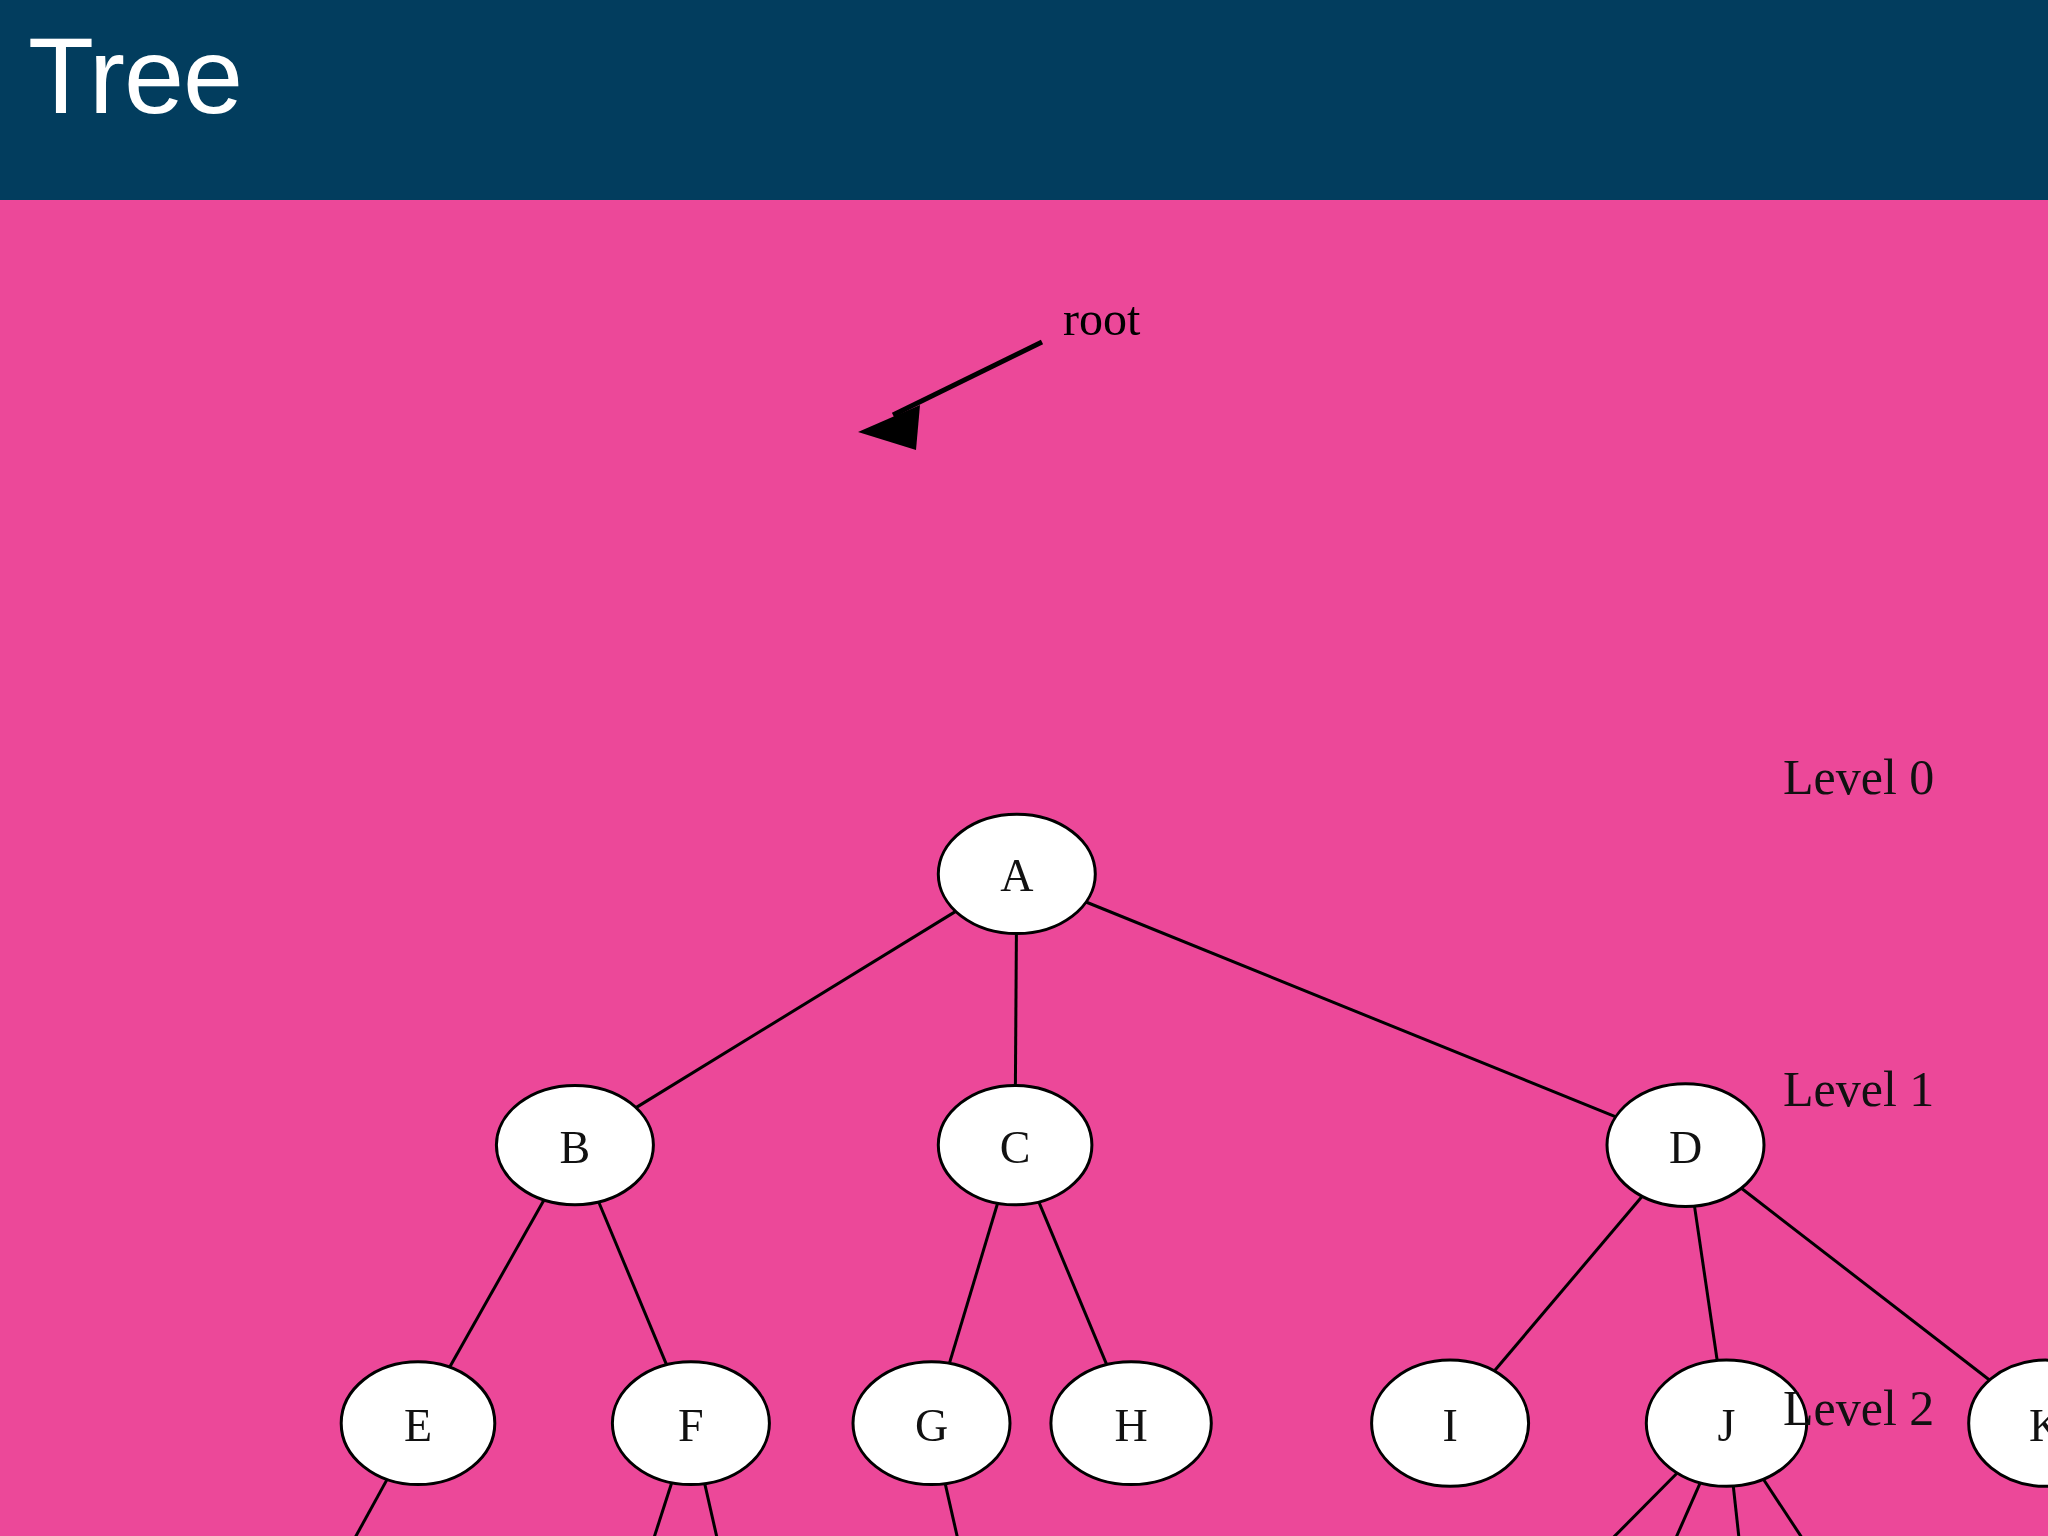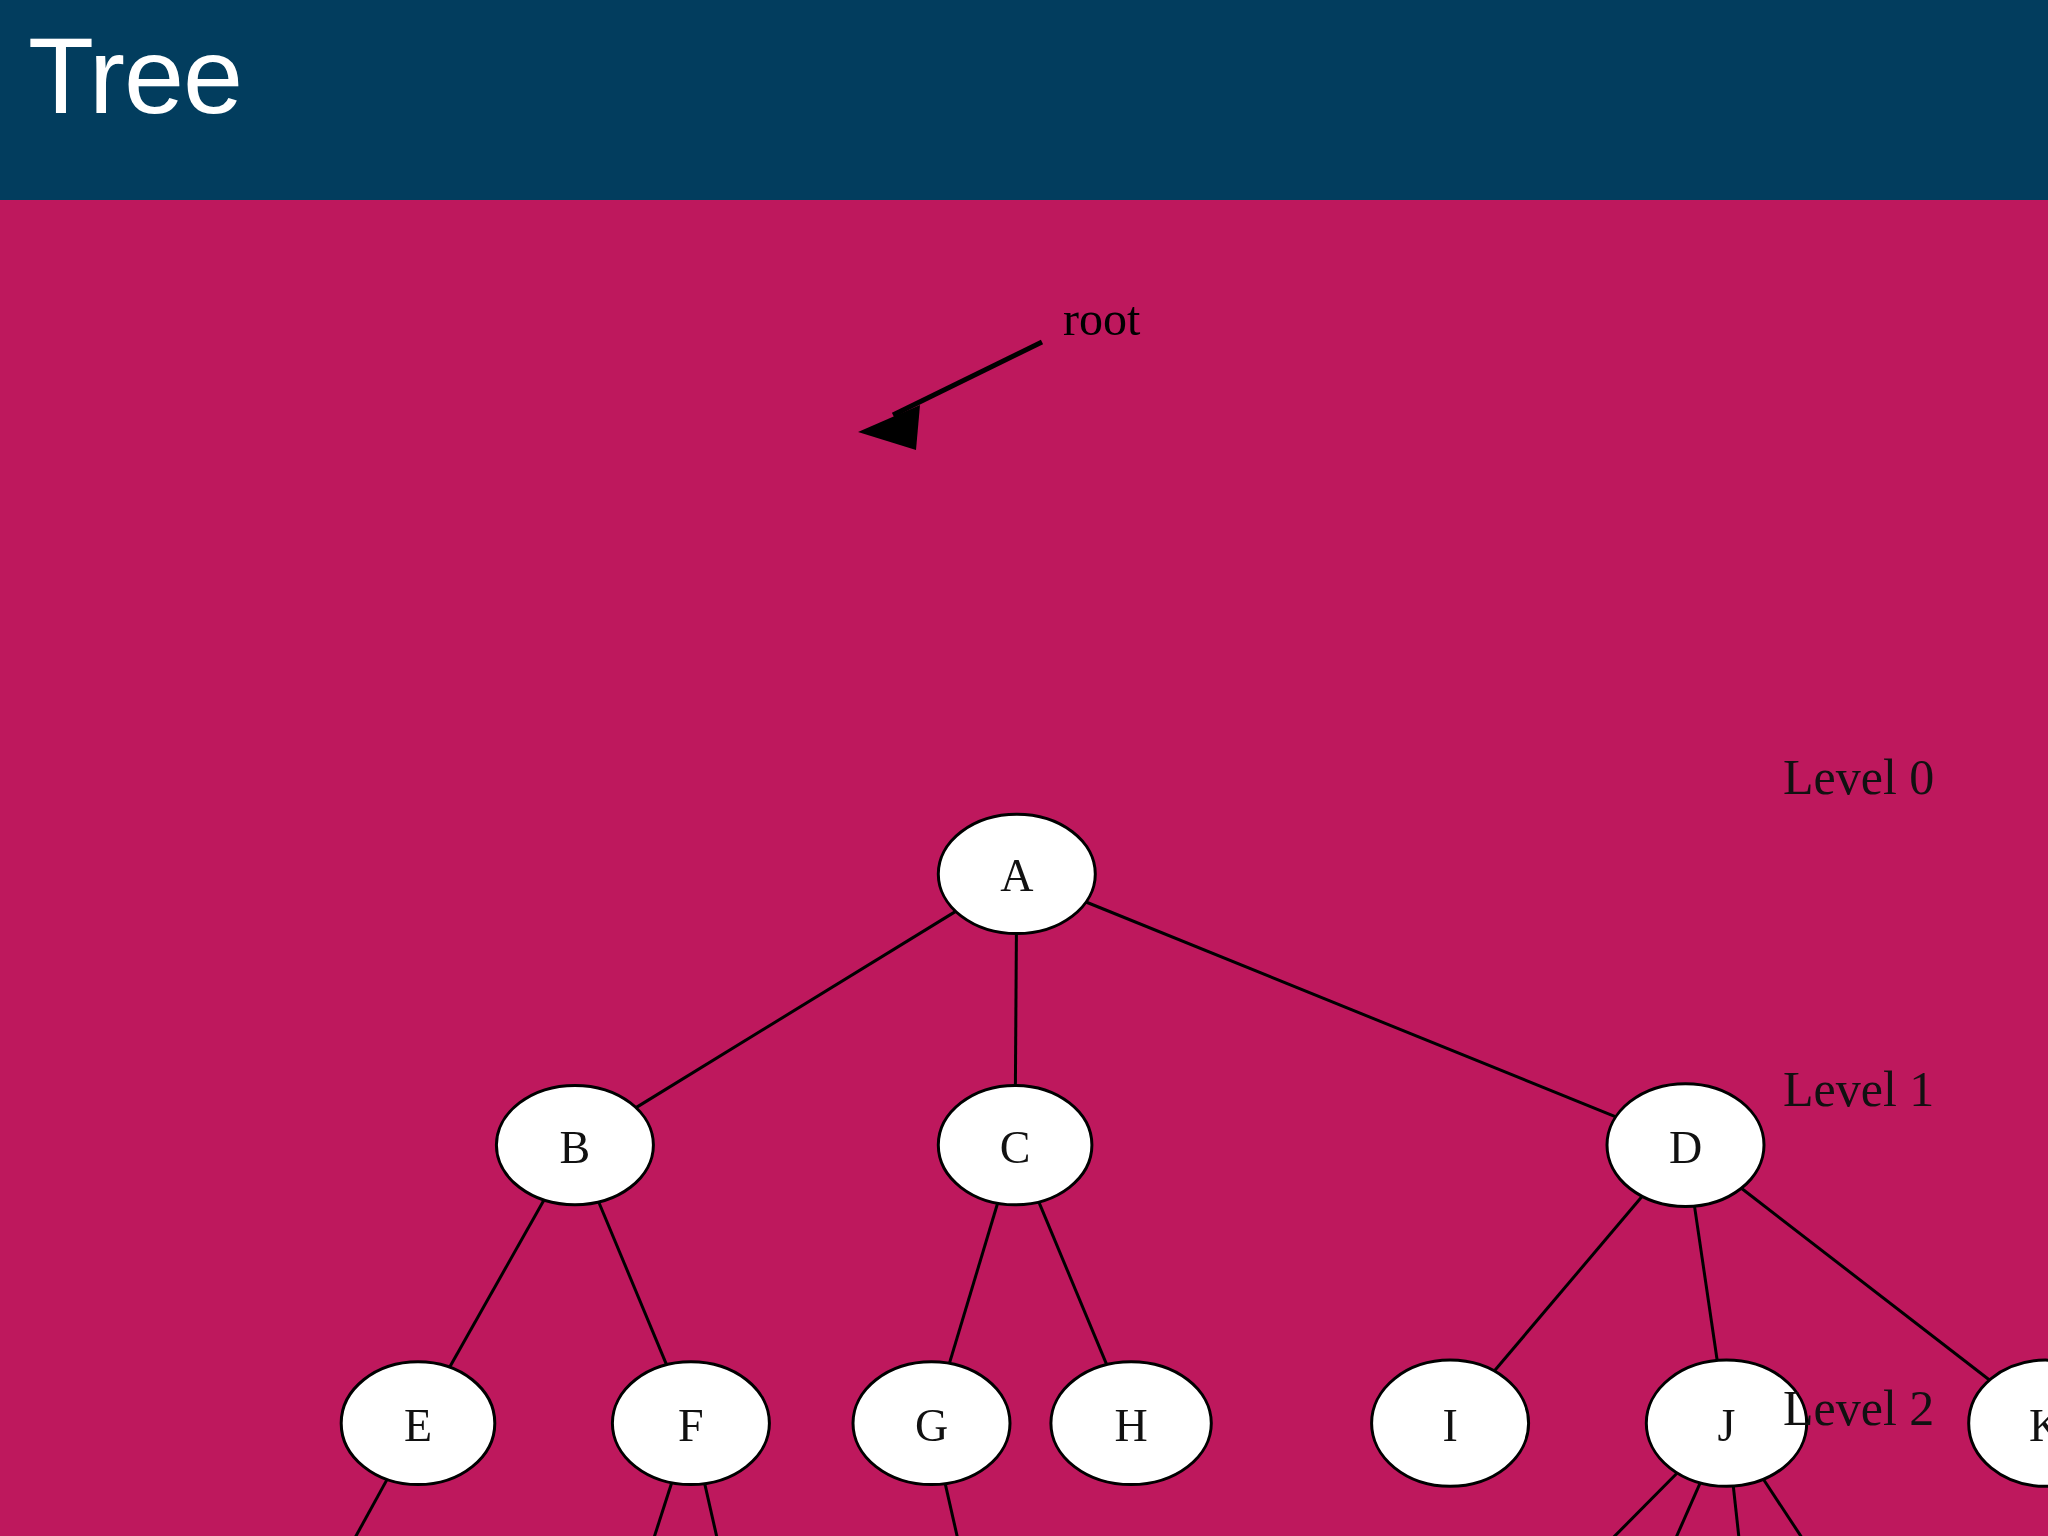--- a/index.html
+++ b/index.html
@@ -38,21 +38,21 @@
     white-space: nowrap;
   }
 
   
   #slide-body {
     position: absolute;
     left: 0;
     top: 200px;
     width: 2048px;
     height: 1336px;
-    background: #be185d;
+    background: #ec4899;
   }
 
   #tree-figure {
     position: absolute;
     left: 0;
     top: 0;
     width: 2048px;
     height: 1336px;
   }
   #tree-svg {

